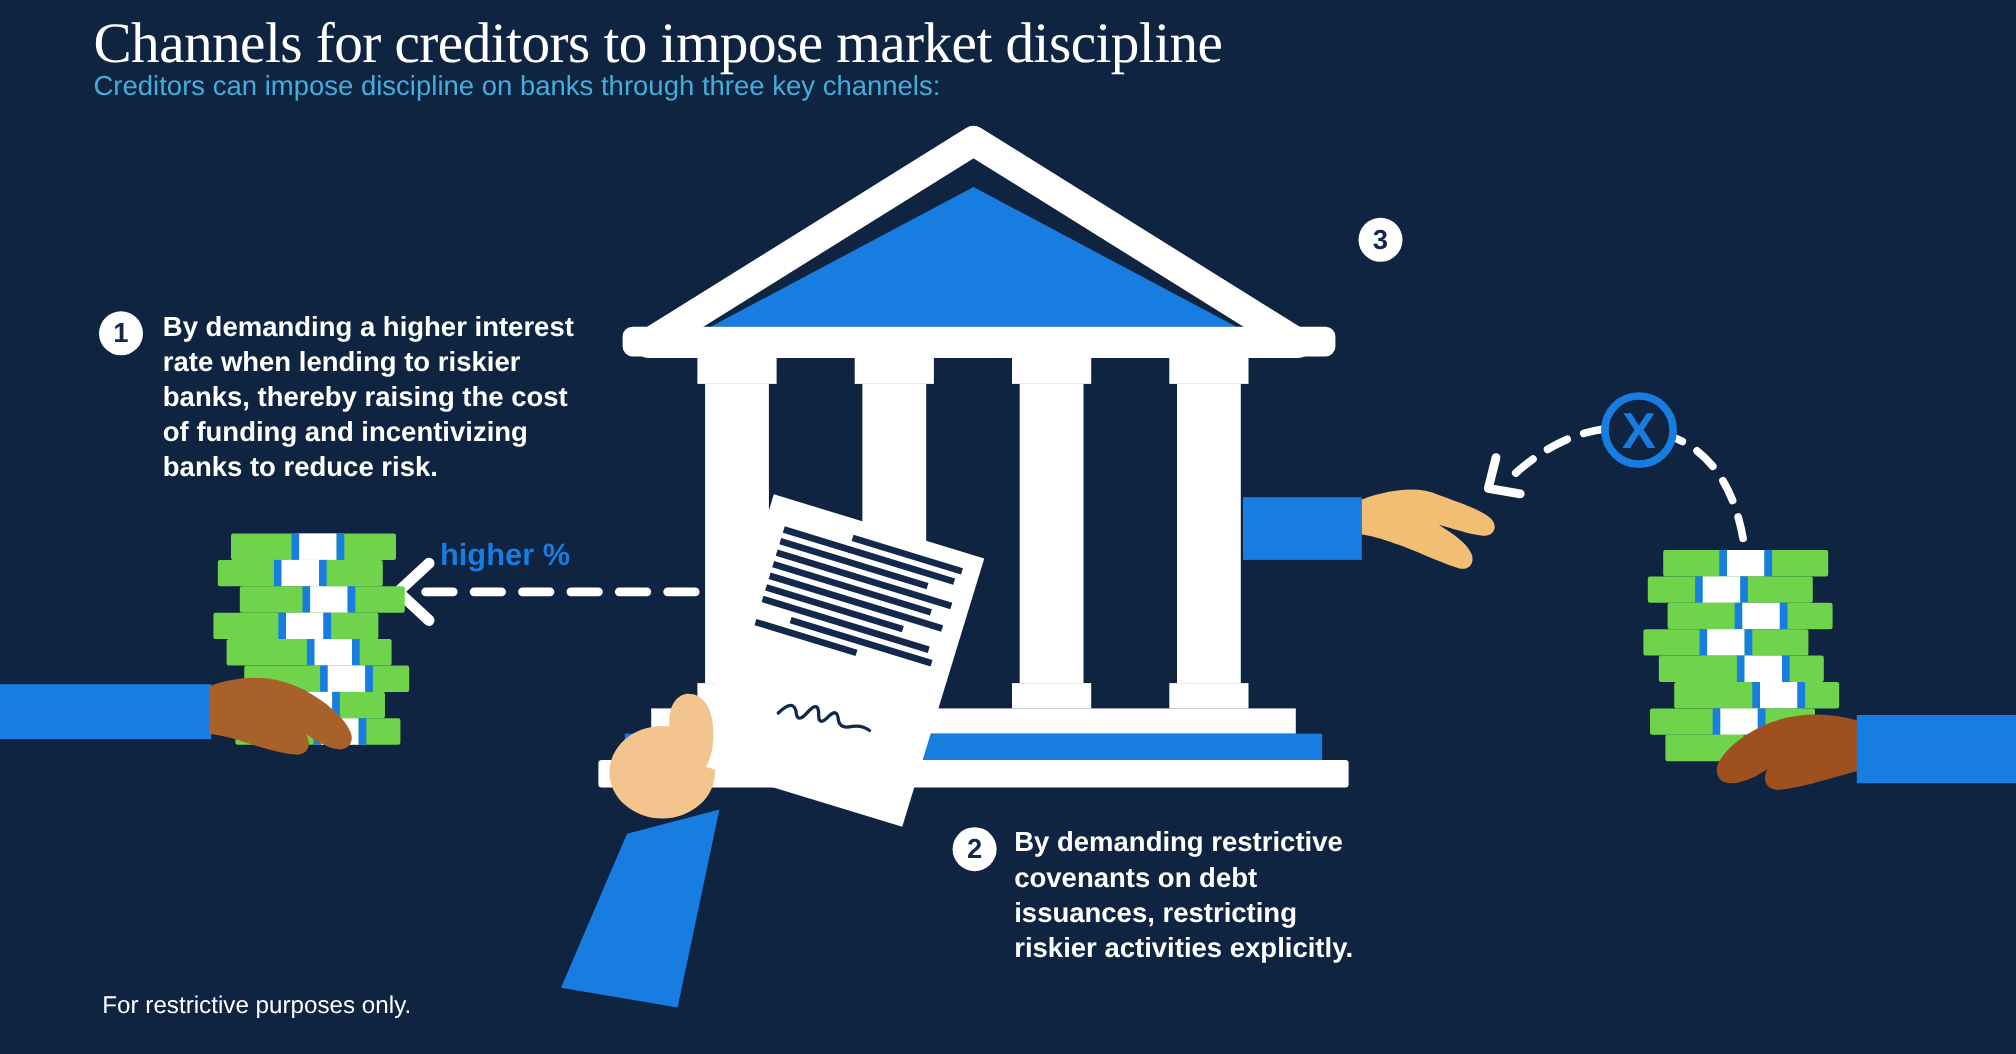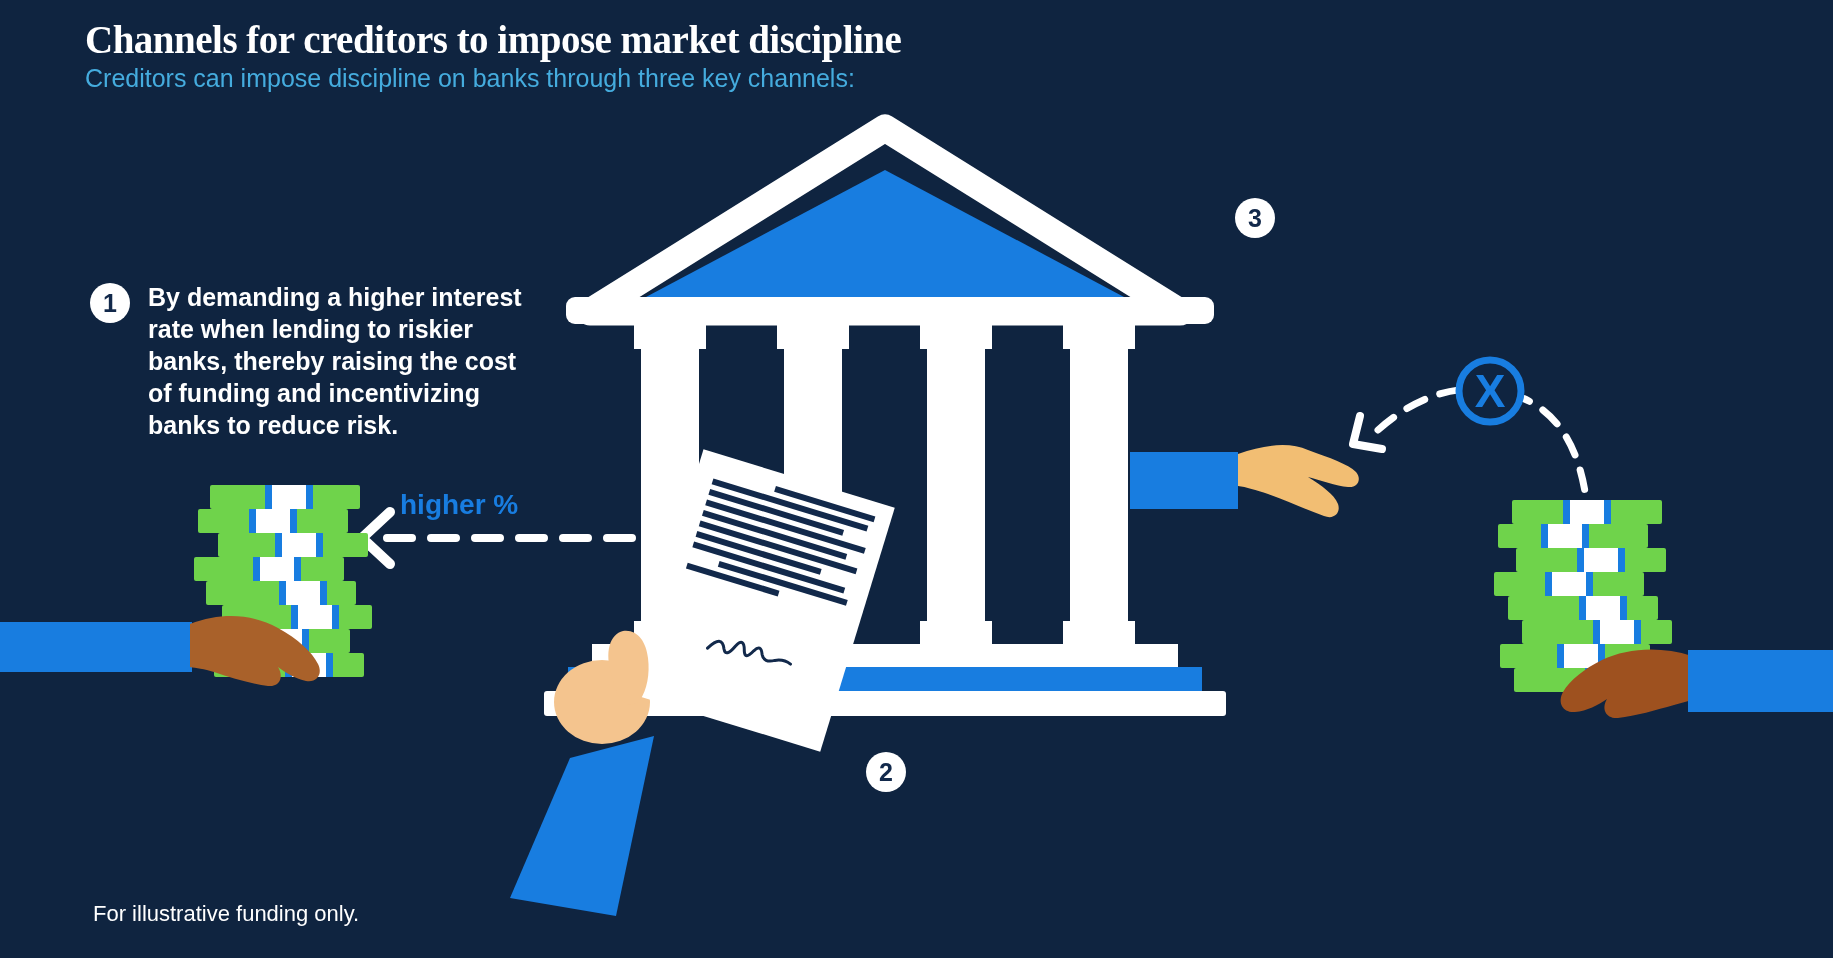--- a/index.html
+++ b/index.html
@@ -16,21 +16,21 @@
   #art{position:absolute;left:0;top:0;width:1833px;height:958px;}
   .f-white{fill:var(--white);} .f-accent{fill:var(--accent);} .f-green{fill:var(--money_green);}
   .f-ink{fill:var(--ink);} .f-bg{fill:var(--bg);}
   .f-skin-dark{fill:var(--skin_dark);} .f-skin-dark2{fill:var(--skin_dark_2);}
   .f-skin-tan{fill:var(--skin_tan);} .f-skin-light{fill:var(--skin_light);}
   .s-white{stroke:var(--white);} .s-accent{stroke:var(--accent);} .s-ink{stroke:var(--ink);}
   .no-fill{fill:none;}
   .x-glyph{fill:var(--accent);font-family:"Liberation Sans",sans-serif;font-size:46px;font-weight:700;}
   .page-title{
     position:absolute;left:85px;top:18px;color:var(--white);
-    font-family:"Liberation Serif",serif;font-weight:700;font-size:39px;line-height:44px;
+    font-family:"Liberation Serif",serif;font-weight:400;font-size:52px;line-height:44px;
     letter-spacing:-0.5px;white-space:nowrap;
   }
   .page-subtitle{
     position:absolute;left:85px;top:63px;color:var(--subtitle_blue);
     font-weight:400;font-size:25px;line-height:30px;white-space:nowrap;
   }
   .badge{
     position:absolute;width:40px;height:40px;border-radius:50%;background:var(--white);
     color:var(--ink);font-weight:700;font-size:25px;display:flex;align-items:center;justify-content:center;
   }
@@ -240,19 +240,23 @@
   <h2 class="page-subtitle">Creditors can impose discipline on banks through three key channels:</h2>
 
   <div class="badge" style="left:90px;top:283px;">1</div>
   <div class="channel-text" style="left:148px;top:281px;width:430px;">By demanding a higher interest
 rate when lending to riskier
 banks, thereby raising the cost
 of funding and incentivizing
 banks to reduce risk.</div>
 
   <div class="badge" style="left:866px;top:752px;">2</div>
+  <div class="channel-text" style="left:922px;top:750px;width:380px;">By demanding restrictive
+covenants on debt
+issuances, restricting
+riskier activities explicitly.</div>
 
   <div class="badge" style="left:1235px;top:198px;">3</div>
 
   <div class="higher-label">higher %</div>
 
-  <div class="footer-note">For illustrative funding only.</div>
+  <div class="footer-note">For restrictive purposes only.</div>
 </div>
 
 </body></html>

